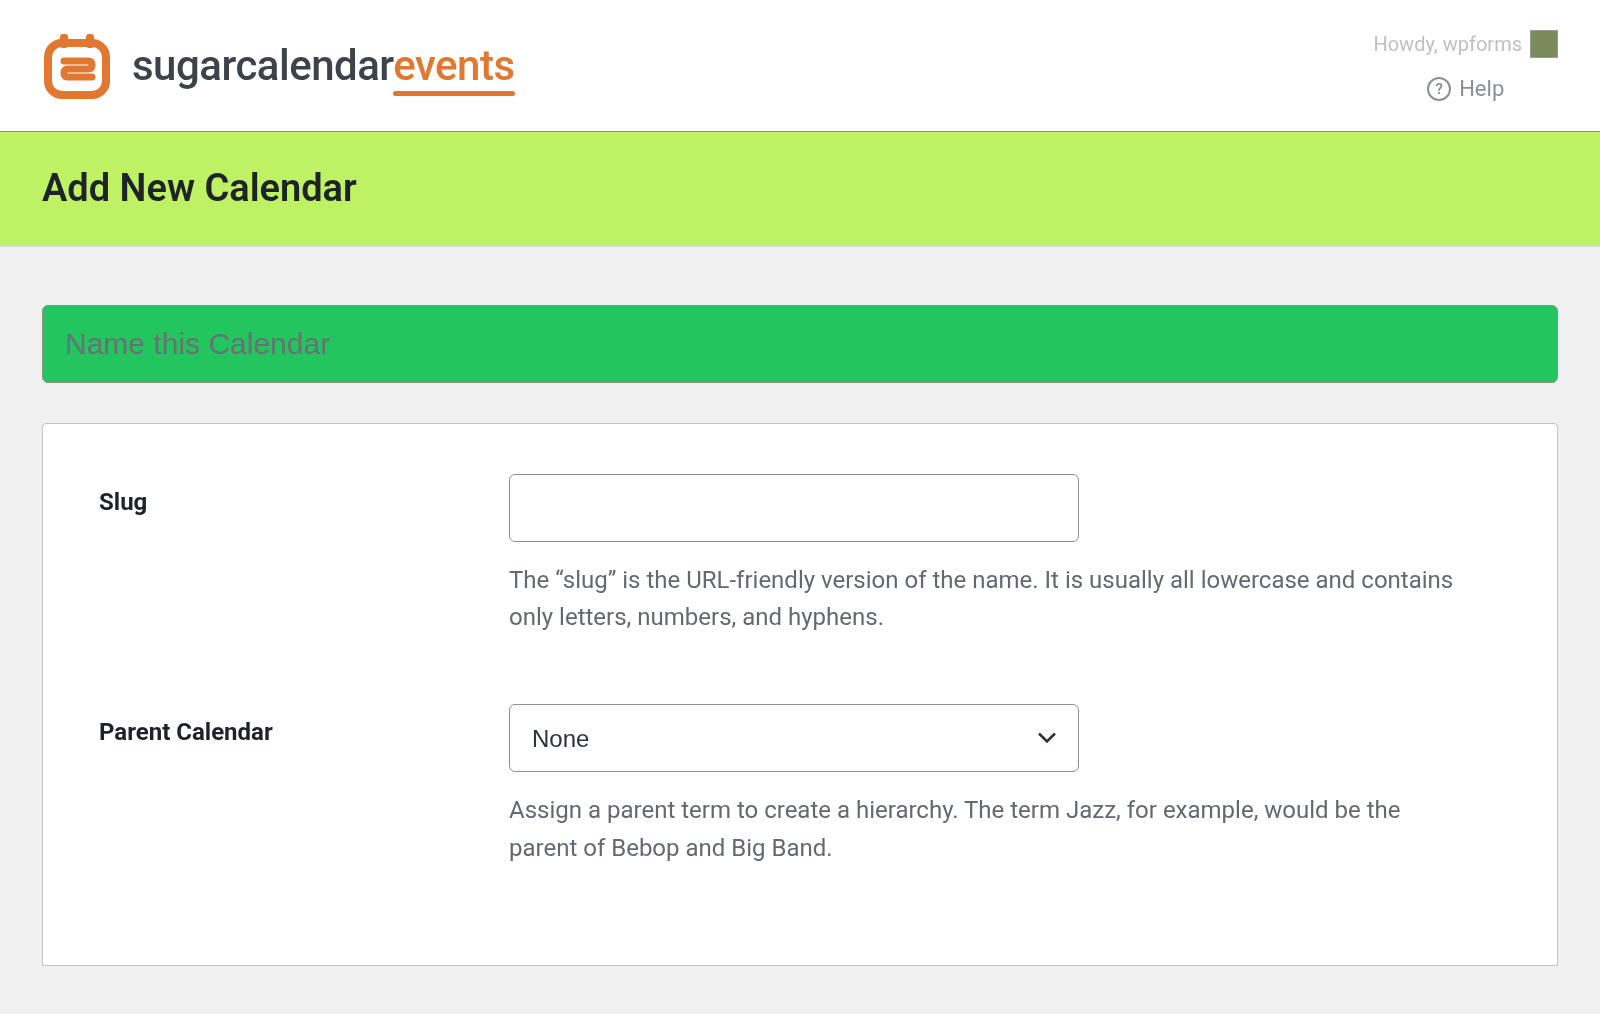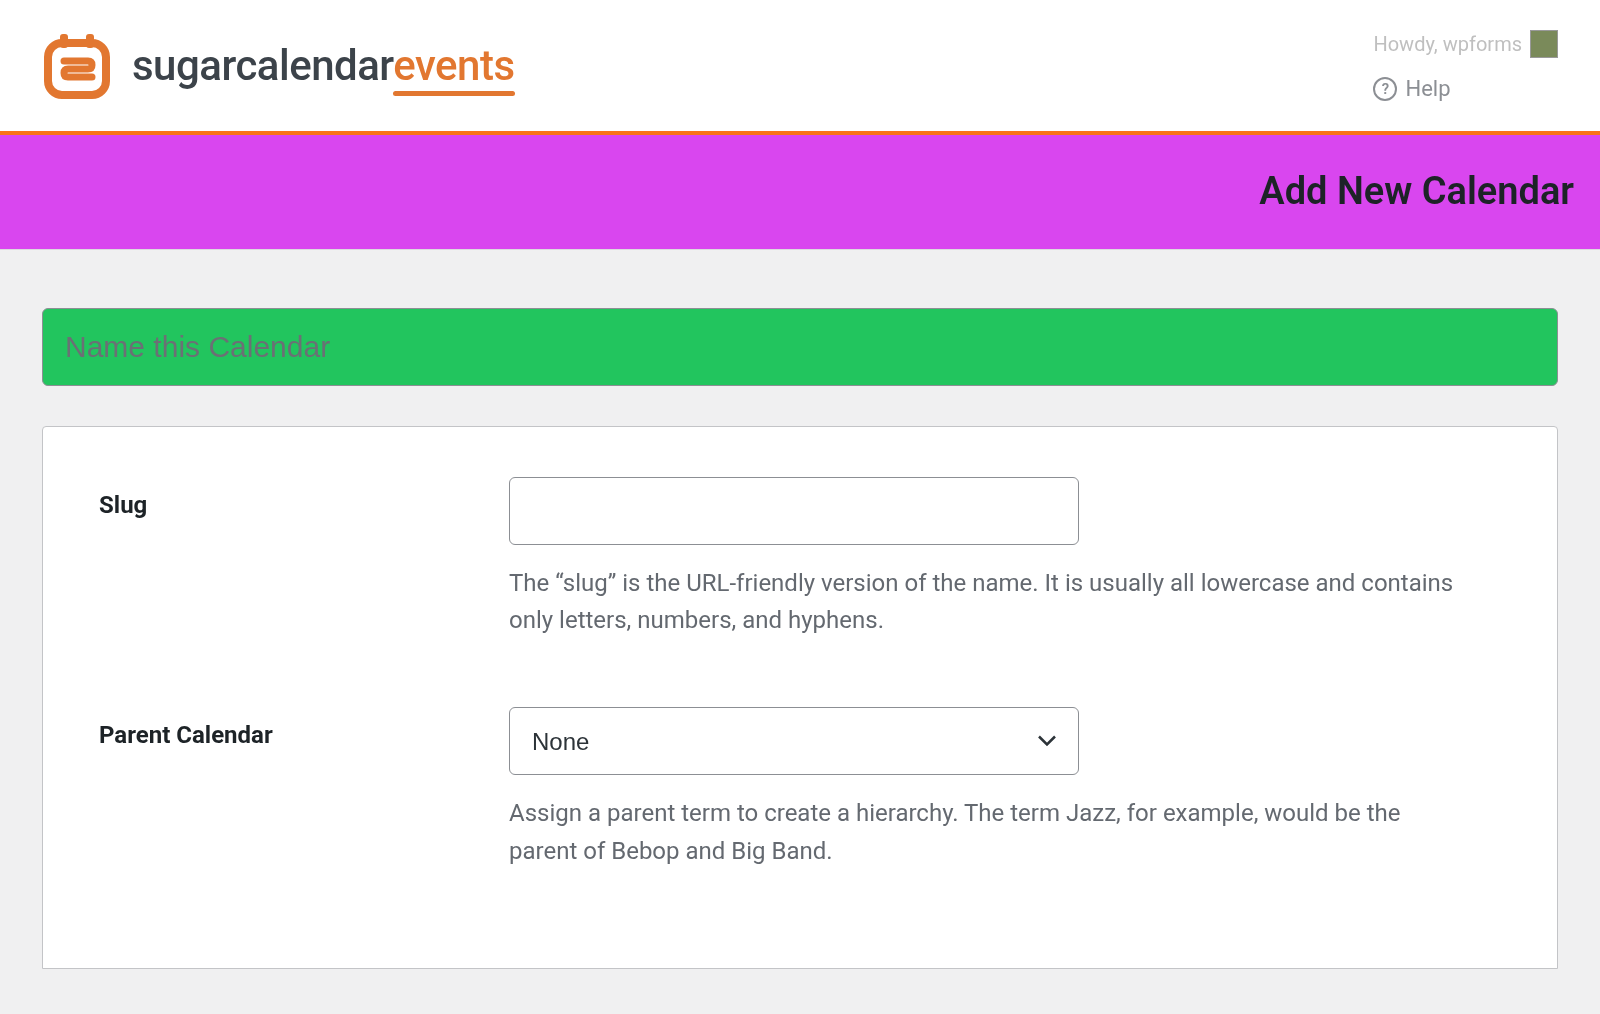--- a/index.html
+++ b/index.html
@@ -14,21 +14,21 @@
     width: 1600px;
   }
   .top-container {
     background: #fff;
   }
   .header {
     display: flex;
     align-items: center;
     justify-content: space-between;
     padding: 30px 42px 30px 42px;
-    border-bottom: 4px solid #f97316;
+    border-bottom: 1px solid #f97316;
   }
   .logo-wrap {
     display: flex;
     align-items: center;
     gap: 20px;
   }
   .logo-icon {
     width: 70px;
     height: 70px;
     display: flex;
@@ -51,21 +51,21 @@
     left: 0;
     right: 0;
     bottom: -6px;
     height: 5px;
     background: #e27730;
     border-radius: 3px;
   }
   .header-right {
     display: flex;
     flex-direction: column;
-    align-items: flex-start;
+    align-items: center;
     gap: 18px;
   }
   .howdy {
     display: flex;
     align-items: center;
     gap: 8px;
     color: #bfbfbf;
     font-size: 20px;
   }
   .avatar {
@@ -88,24 +88,23 @@
     border: 2px solid #8c8f94;
     border-radius: 50%;
     display: flex;
     align-items: center;
     justify-content: center;
     font-size: 15px;
     font-weight: 600;
     color: #8c8f94;
   }
   .page-title-wrap {
-    padding: 34px 26px 36px 42px;
-    background: #d946ef;
+    padding: 34px 42px 36px 42px;
+    background: #bef264;
     border-bottom: 1px solid #dcdcde;
-    text-align: right;
   }
   .page-title {
     font-size: 38px;
     font-weight: 600;
     color: #1d2327;
   }
   .content {
     padding: 58px 42px 0 42px;
   }
   .name-input {

